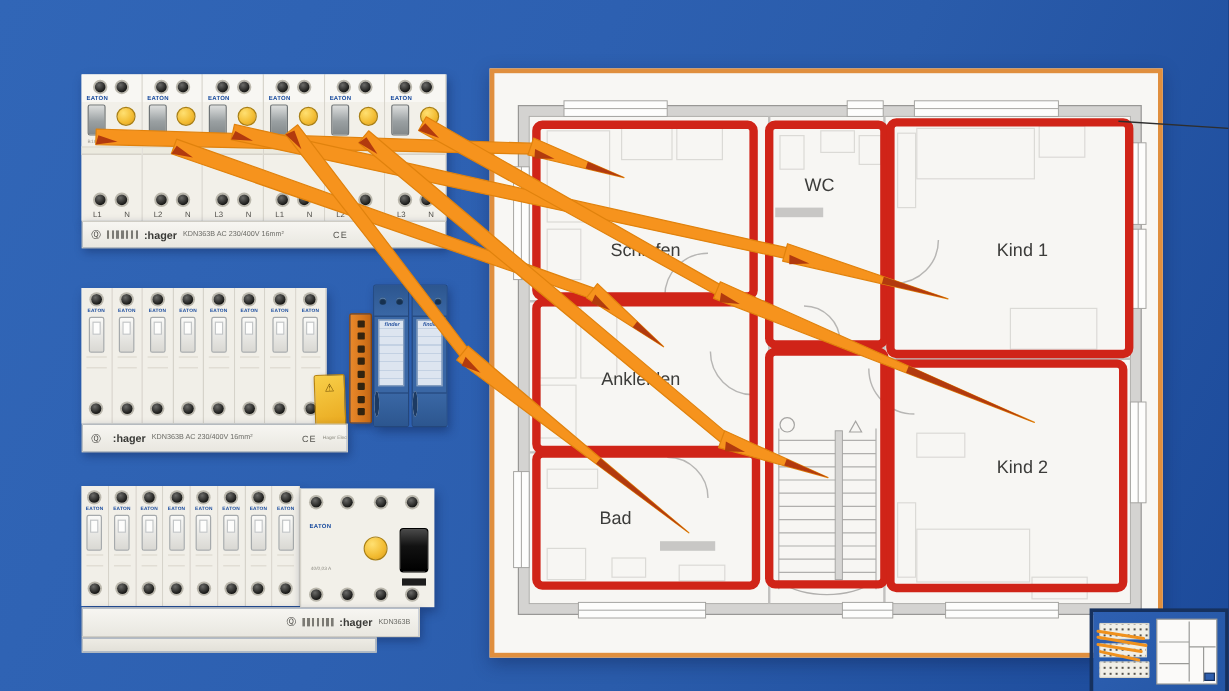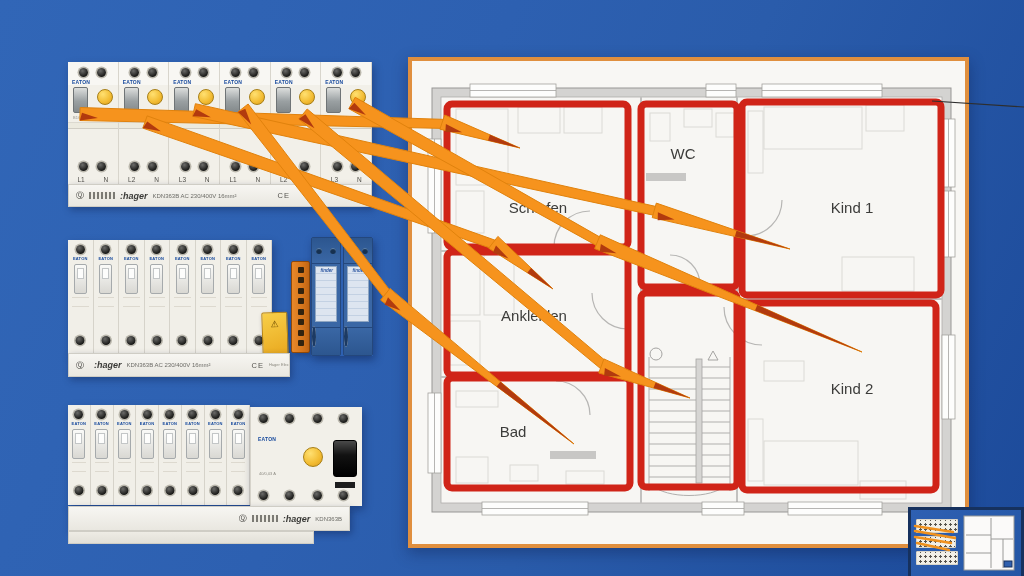--- a/index.html
+++ b/index.html
@@ -19,21 +19,21 @@
     background:radial-gradient(circle at 38% 32%,#6a6a68,#171715 72%);
     box-shadow:0 0 0 1.5px #bab7ac;}
   .scr-row{display:flex;justify-content:space-around;padding:0 7px;position:relative;}
   .etn{font-weight:bold;font-size:5px;color:#15489c;letter-spacing:.2px;margin:3px 0 0 4px;line-height:1;}
   .rail{position:absolute;background:linear-gradient(#f7f6f2,#e9e7e0);
     border:1px solid #cfcdc5;display:flex;align-items:center;gap:5px;padding:0 7px;
     font-size:6px;color:#6b6b66;white-space:nowrap;overflow:hidden;
     box-shadow:2px 3px 7px rgba(8,20,60,.35);}
   .rail .q{font-size:8px;color:#44433f;}
   .rail .bars{width:26px;height:7px;background:repeating-linear-gradient(90deg,#7b7a74 0 2px,#eceae2 2px 4px);}
-  .rail .hager{font-weight:bold;font-style:italic;font-size:9px;color:#3a3a37;}
+  .rail .hager{font-weight:bold;font-size:9px;color:#3a3a37;}
   .rail .ce{font-size:7.5px;letter-spacing:1px;color:#55544f;padding-left:36px;}
 
   
   #rcbo-row{left:68px;top:62px;width:304px;height:122px;background:#f2f0e9;}
   .rcbo{flex:1;position:relative;border-right:1px solid #d8d5cc;background:linear-gradient(180deg,#f8f7f3 0 23px,#f2f0e9 23px);}
   .rcbo .scr-row.top{margin-top:6px;}
   .rcbo .ctrl{display:flex;justify-content:space-between;align-items:flex-start;padding:2px 5px 0 5px;}
   .toggle{width:15px;height:26px;border-radius:2px;border:1px solid #6f7476;
     background:linear-gradient(180deg,#dcdedd,#9aa0a2 55%,#83898b);}
   .testbtn{width:16px;height:16px;border-radius:50%;border:1px solid #a87f15;margin-top:2px;

